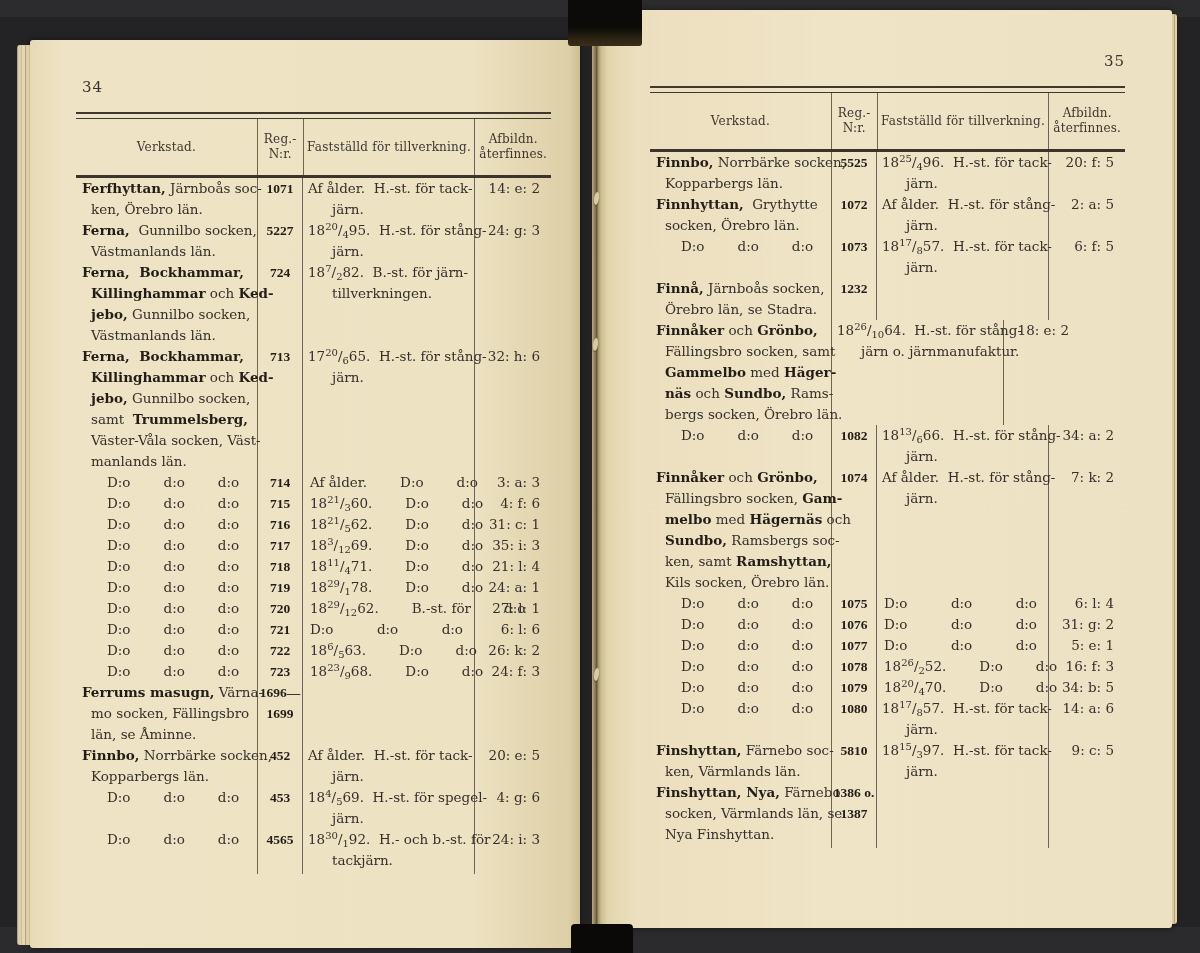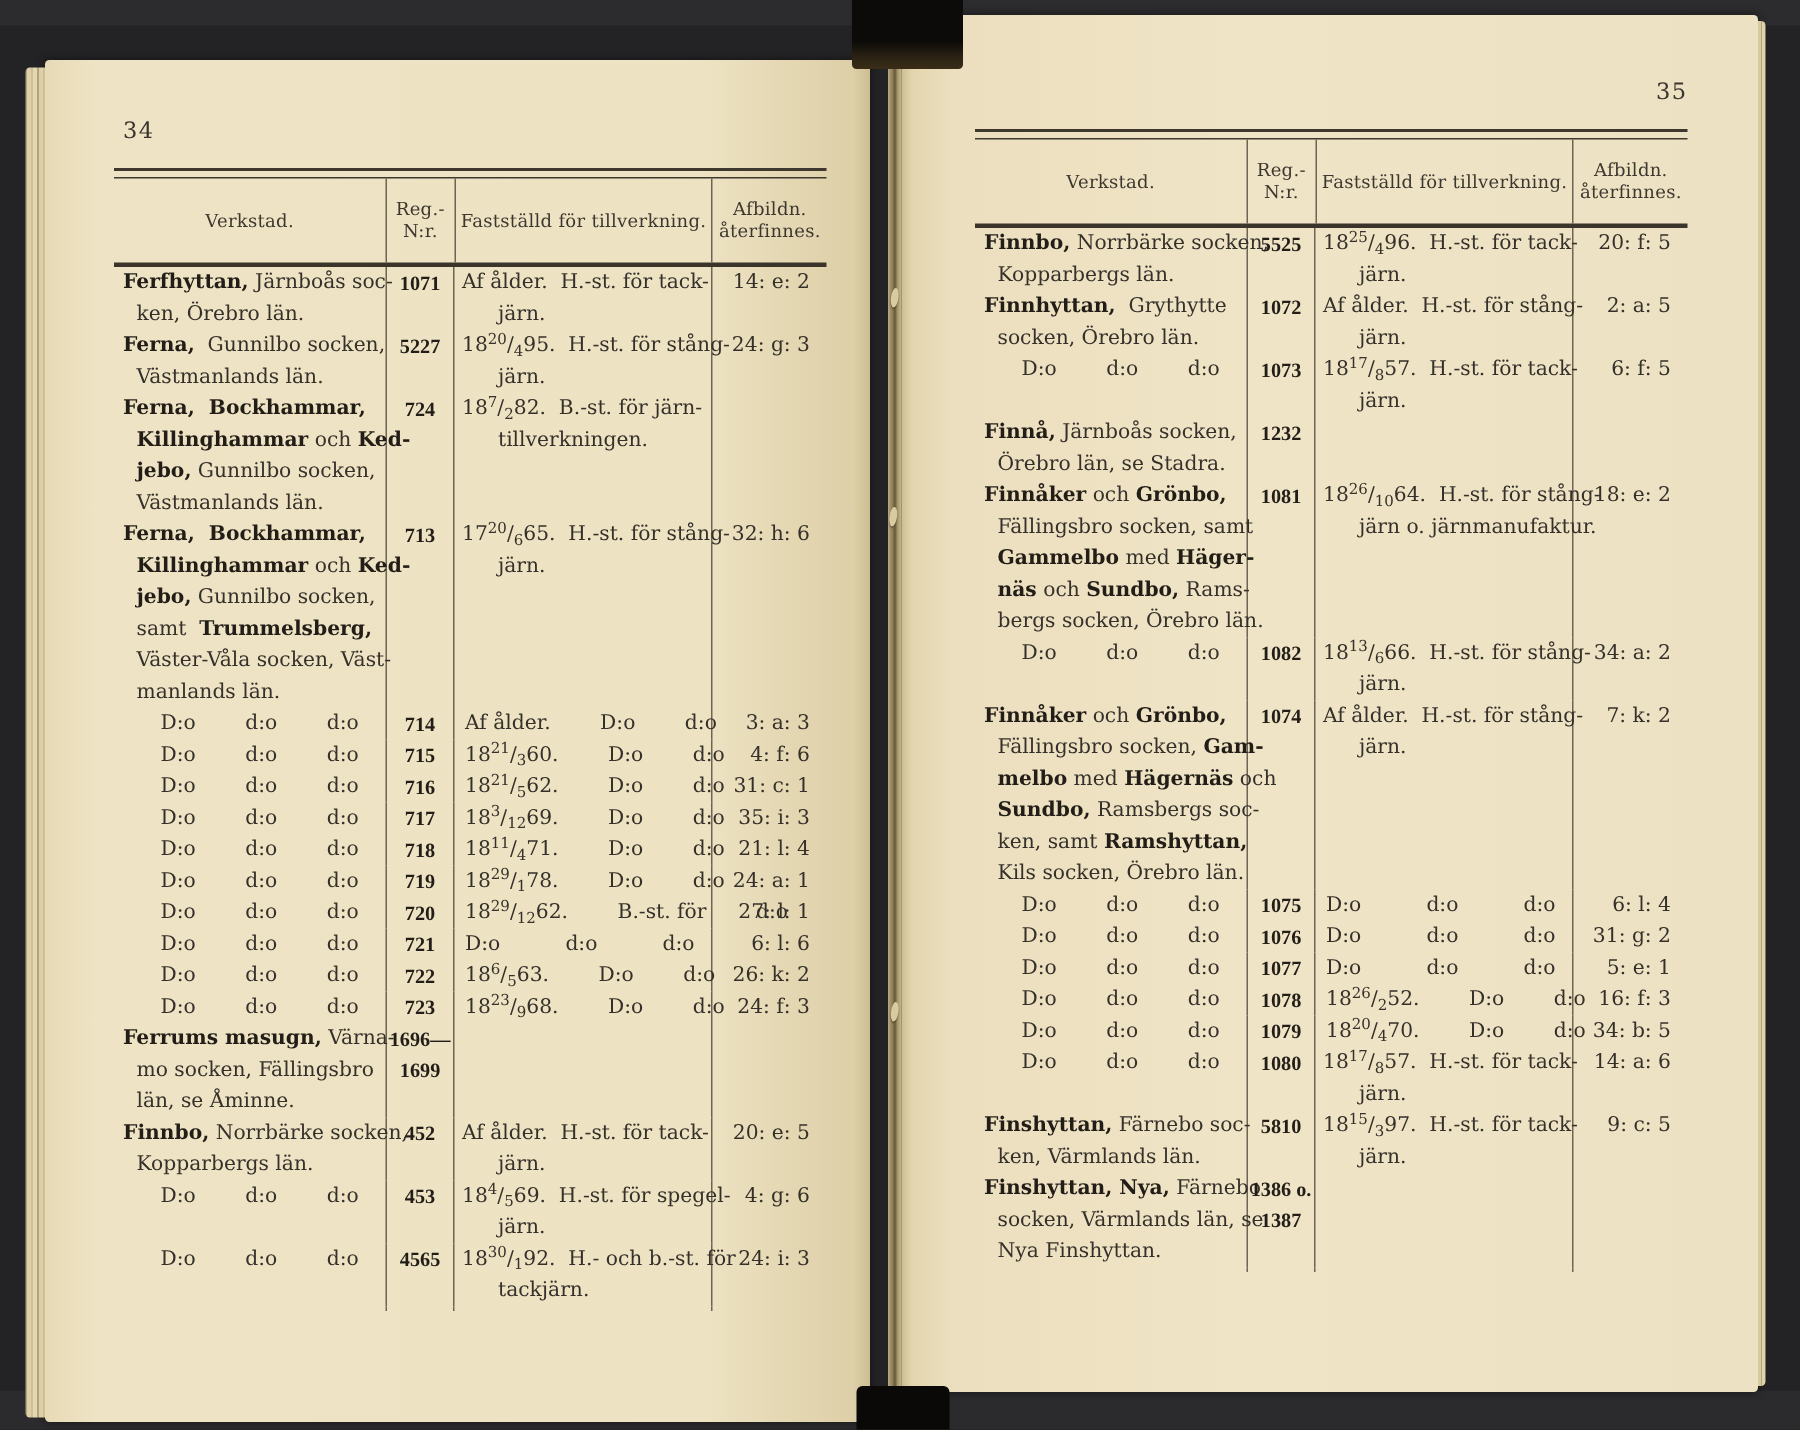--- a/index.html
+++ b/index.html
@@ -489,23 +489,20 @@
           <div class="cell c-r">
             <div class="reg">1232</div>
           </div>
           <div class="cell c-t"></div>
           <div class="cell c-a"></div>
         </div>
         <div class="trow">
           <div class="cell c-v">
             <div class="hang"><span class="b">Finnåker</span><span> och </span><span class="b">Grönbo,</span><br><span>Fällingsbro socken, samt</span><br><span class="b">Gammelbo</span><span> med </span><span class="b">Häger-</span><br><span class="b">näs</span><span> och </span><span class="b">Sundbo,</span><span> Rams-</span><br><span>bergs socken, Örebro län.</span></div>
           </div>
-          <div class="cell c-r">
-            <div class="reg">1081</div>
-          </div>
           <div class="cell c-t">
             <div class="hang2"><span>18</span><sup>26</sup><span>/</span><sub>10</sub><span>64.&nbsp; H.-st. för </span><span class="i">stång-</span><br><span class="i">järn o. järnmanufaktur.</span></div>
           </div>
           <div class="cell c-a"><span>18: e: 2</span></div>
         </div>
         <div class="trow">
           <div class="cell c-v">
             <div class="spread">
               <span><span>D:o</span></span>
               <span><span>d:o</span></span>

